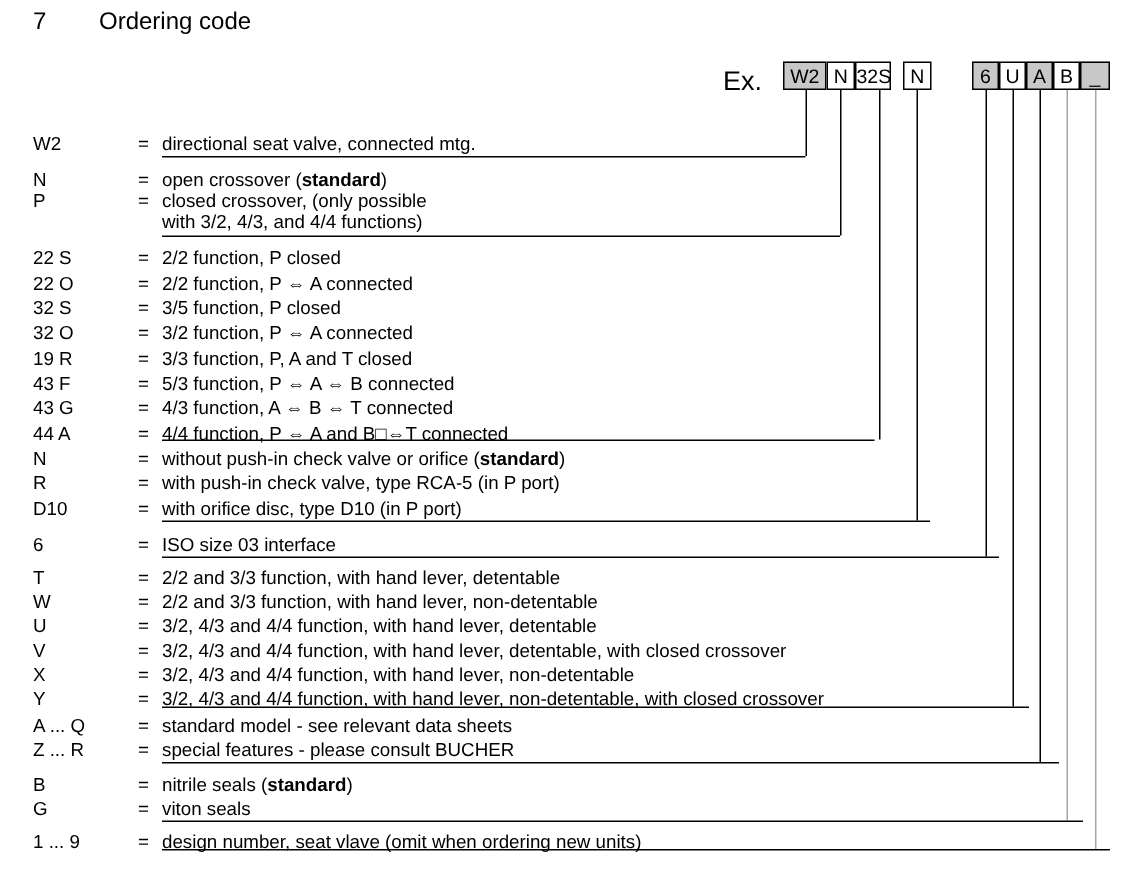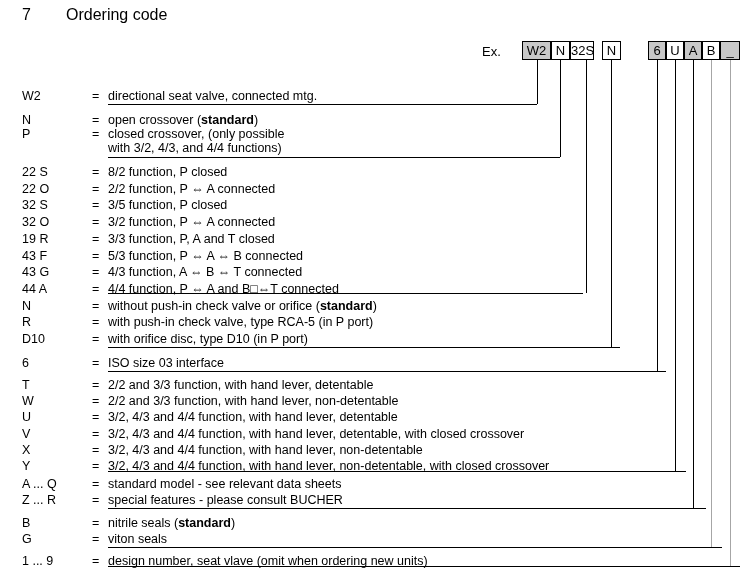--- a/index.html
+++ b/index.html
@@ -27,21 +27,21 @@
   #heading .num {
     display: inline-block;
     width: 44px;
   }
 
   
   #ex-label {
     position: absolute;
     left: 482px;
     top: 44px;
-    font-size: 13px;
+    font-size: 18px;
   }
   .code-box {
     position: absolute;
     top: 41px;
     height: 19px;
     border: 1px solid #000000;
     box-sizing: border-box;
     font-size: 13px;
     line-height: 17px;
     text-align: center;
@@ -149,21 +149,21 @@
       <span class="desc">closed crossover, (only possible</span>
     </div>
     <div class="row" style="top: 140px;">
       <span class="key"></span>
       <span class="eq"></span>
       <span class="desc">with 3/2, 4/3, and 4/4 functions)</span>
     </div>
     <div class="row" style="top: 164px;">
       <span class="key">22 S</span>
       <span class="eq">=</span>
-      <span class="desc">8/2 function, P closed</span>
+      <span class="desc">2/2 function, P closed</span>
     </div>
     <div class="row" style="top: 181px;">
       <span class="key">22 O</span>
       <span class="eq">=</span>
       <span class="desc">2/2 function, P ⇔ A connected</span>
     </div>
     <div class="row" style="top: 197px;">
       <span class="key">32 S</span>
       <span class="eq">=</span>
       <span class="desc">3/5 function, P closed</span>

